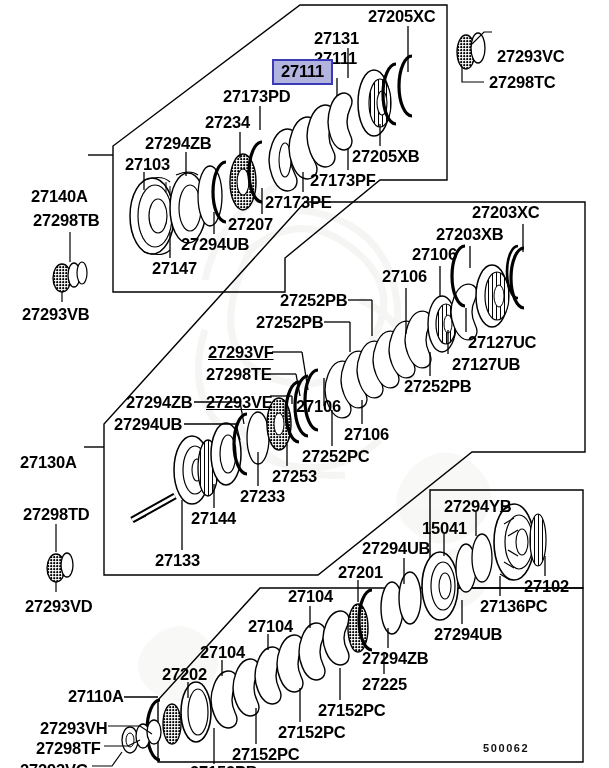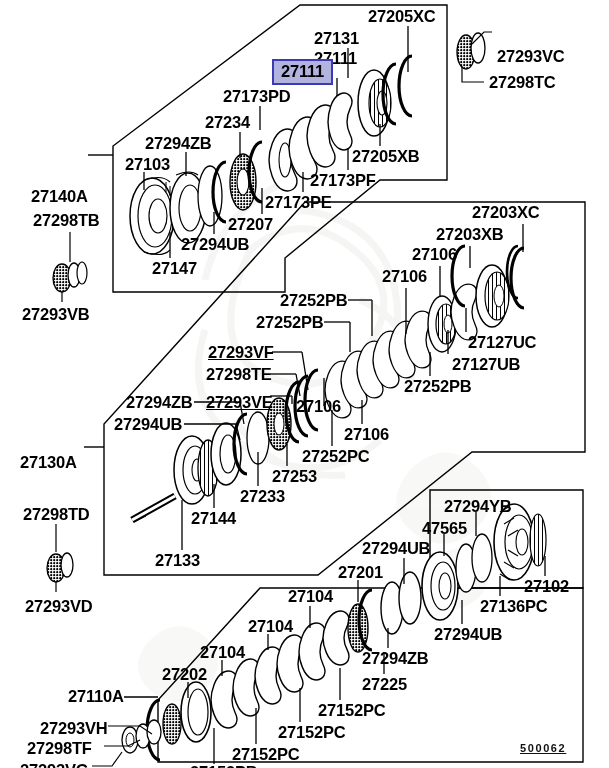--- a/index.html
+++ b/index.html
@@ -451,36 +451,36 @@
     <div class="lbl" style="left:20px;top:438px;margin-top:16px;">27130A</div>
     <div class="lbl" style="left:302px;top:448px;">27252PC</div>
     <div class="lbl" style="left:272px;top:468px;">27253</div>
     <div class="lbl" style="left:240px;top:488px;">27233</div>
     <div class="lbl" style="left:191px;top:510px;">27144</div>
     <div class="lbl" style="left:155px;top:552px;">27133</div>
     <div class="lbl" style="left:23px;top:506px;">27298TD</div>
     <div class="lbl" style="left:25px;top:598px;">27293VD</div>
 
     <div class="lbl" style="left:444px;top:498px;">27294YB</div>
-    <div class="lbl" style="left:422px;top:520px;">47565</div>
+    <div class="lbl" style="left:422px;top:520px;">15041</div>
     <div class="lbl" style="left:362px;top:540px;">27294UB</div>
     <div class="lbl" style="left:338px;top:564px;">27201</div>
     <div class="lbl" style="left:524px;top:578px;">27102</div>
     <div class="lbl" style="left:480px;top:598px;">27136PC</div>
     <div class="lbl" style="left:288px;top:588px;">27104</div>
     <div class="lbl" style="left:248px;top:618px;">27104</div>
     <div class="lbl" style="left:434px;top:626px;">27294UB</div>
     <div class="lbl" style="left:200px;top:644px;">27104</div>
     <div class="lbl" style="left:362px;top:650px;">27294ZB</div>
     <div class="lbl" style="left:362px;top:676px;">27225</div>
     <div class="lbl" style="left:162px;top:666px;">27202</div>
     <div class="lbl" style="left:68px;top:688px;">27110A</div>
     <div class="lbl" style="left:318px;top:702px;">27152PC</div>
     <div class="lbl" style="left:40px;top:720px;">27293VH</div>
     <div class="lbl" style="left:278px;top:724px;">27152PC</div>
-    <div class="lbl" style="left:27px;top:740px;text-align:right;">27298TF</div>
+    <div class="lbl" style="left:36px;top:740px;text-align:right;">27298TF</div>
     <div class="lbl" style="left:232px;top:746px;">27152PC</div>
     <div class="lbl" style="left:20px;top:762px;">27293VG</div>
     <div class="lbl" style="left:190px;top:764px;">27152PB</div>
 
-    <div class="code" style="left:520px;top:742px;text-decoration:underline;">500062</div>
+    <div class="code" style="left:483px;top:742px;">500062</div>
   </div>
 </div>
 
 </body></html>

